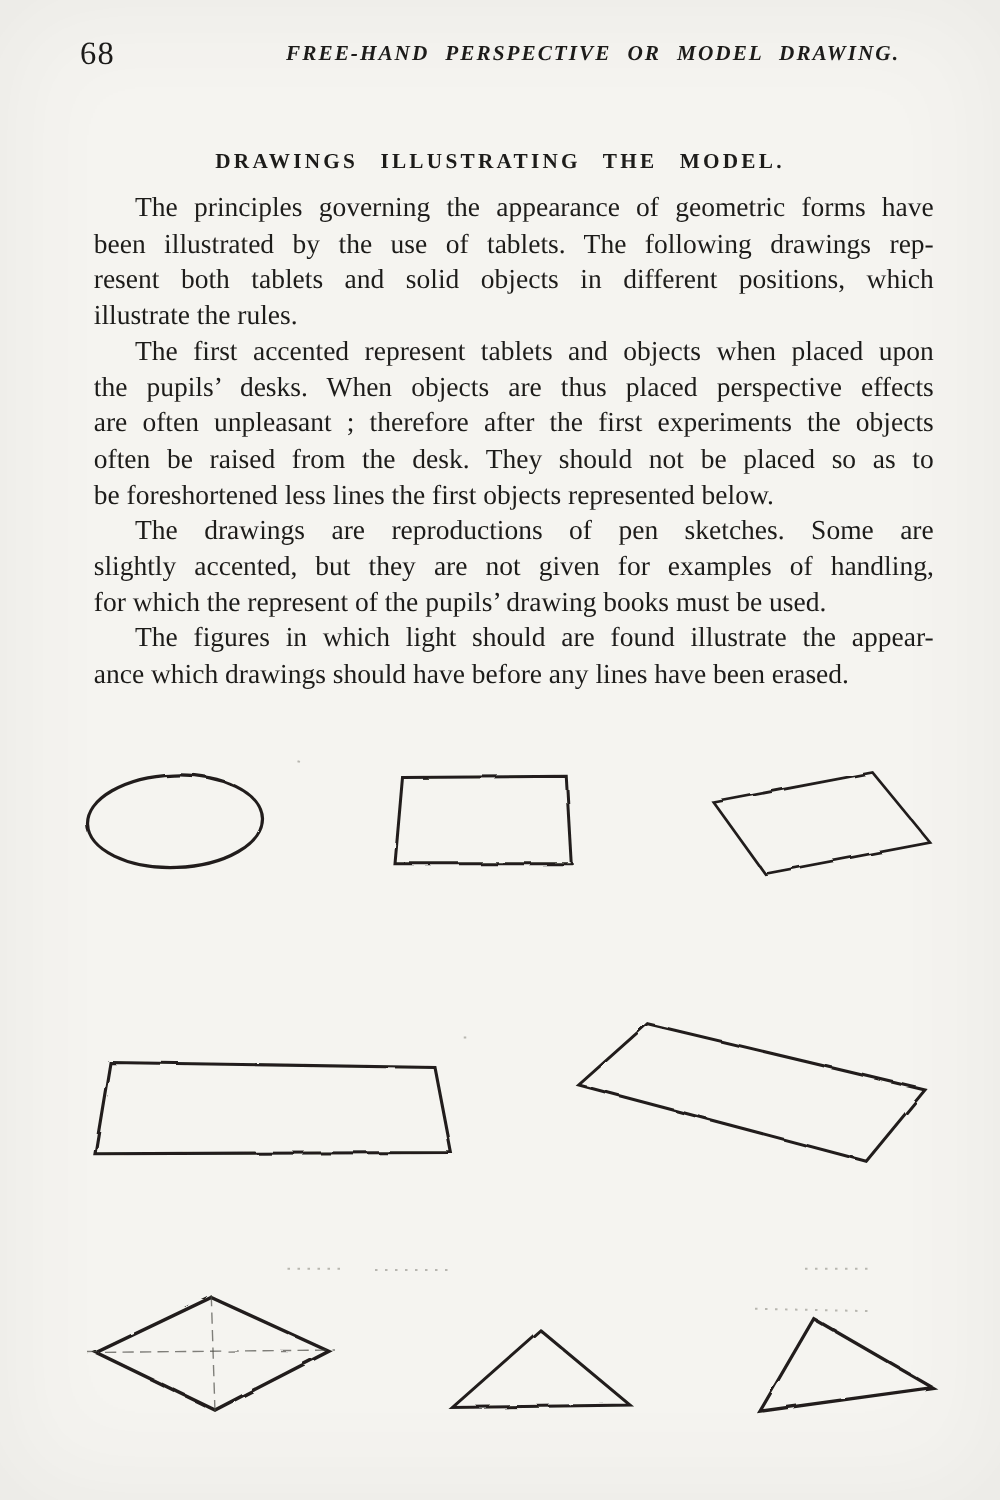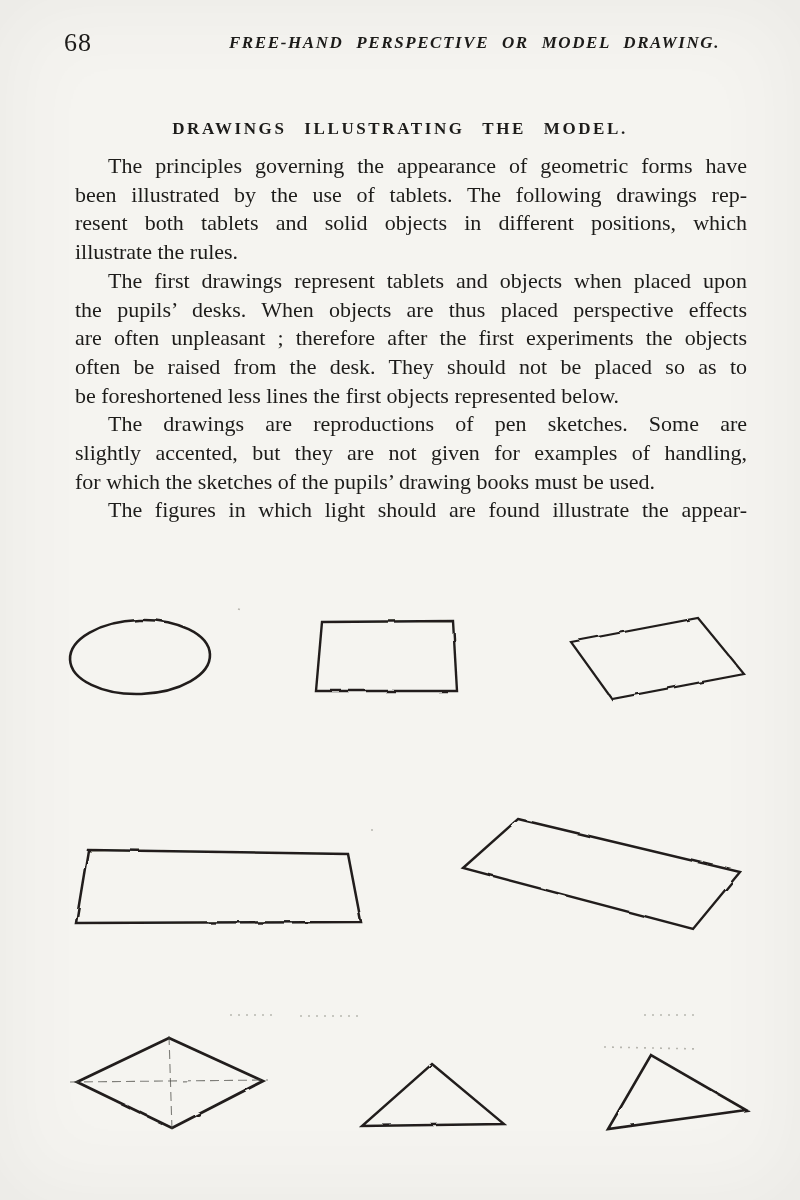--- a/index.html
+++ b/index.html
@@ -62,33 +62,34 @@
   <div class="section-heading">DRAWINGS ILLUSTRATING THE MODEL.</div>
 
   <div class="body-text">
       <div class="para">
         <div class="line first">The principles governing the appearance of geometric forms have</div>
         <div class="line">been illustrated by the use of tablets.  The following drawings rep-</div>
         <div class="line">resent both tablets and solid objects in different positions, which</div>
         <div class="line last">illustrate the rules.</div>
       </div>
       <div class="para">
-        <div class="line first">The first drawings represent tablets and objects when placed upon</div>
+        <div class="line first">The first accented represent tablets and objects when placed upon</div>
         <div class="line">the pupils’ desks.  When objects are thus placed perspective effects</div>
         <div class="line">are often unpleasant ;  therefore after the first experiments the objects</div>
         <div class="line">often be raised from the desk.  They should not be placed so as to</div>
         <div class="line last">be foreshortened less lines the first objects represented below.</div>
       </div>
       <div class="para">
         <div class="line first">The drawings are reproductions of pen sketches.  Some are</div>
         <div class="line">slightly accented, but they are not given for examples of handling,</div>
-        <div class="line last">for which the sketches of the pupils’ drawing books must be used.</div>
+        <div class="line last">for which the represent of the pupils’ drawing books must be used.</div>
       </div>
       <div class="para">
         <div class="line first">The figures in which light should are found illustrate the appear-</div>
+        <div class="line last">ance which drawings should have before any lines have been erased.</div>
       </div>
     </div>
 
   <svg class="figure-canvas" width="800" height="1200" viewBox="0 0 800 1200">
     <defs>
       <filter id="rough" x="-5%" y="-5%" width="110%" height="110%">
         <feTurbulence type="fractalNoise" baseFrequency="0.04" numOctaves="2" seed="7" result="n"></feTurbulence>
         <feDisplacementMap in="SourceGraphic" in2="n" scale="2.4"></feDisplacementMap>
       </filter>
     </defs>

